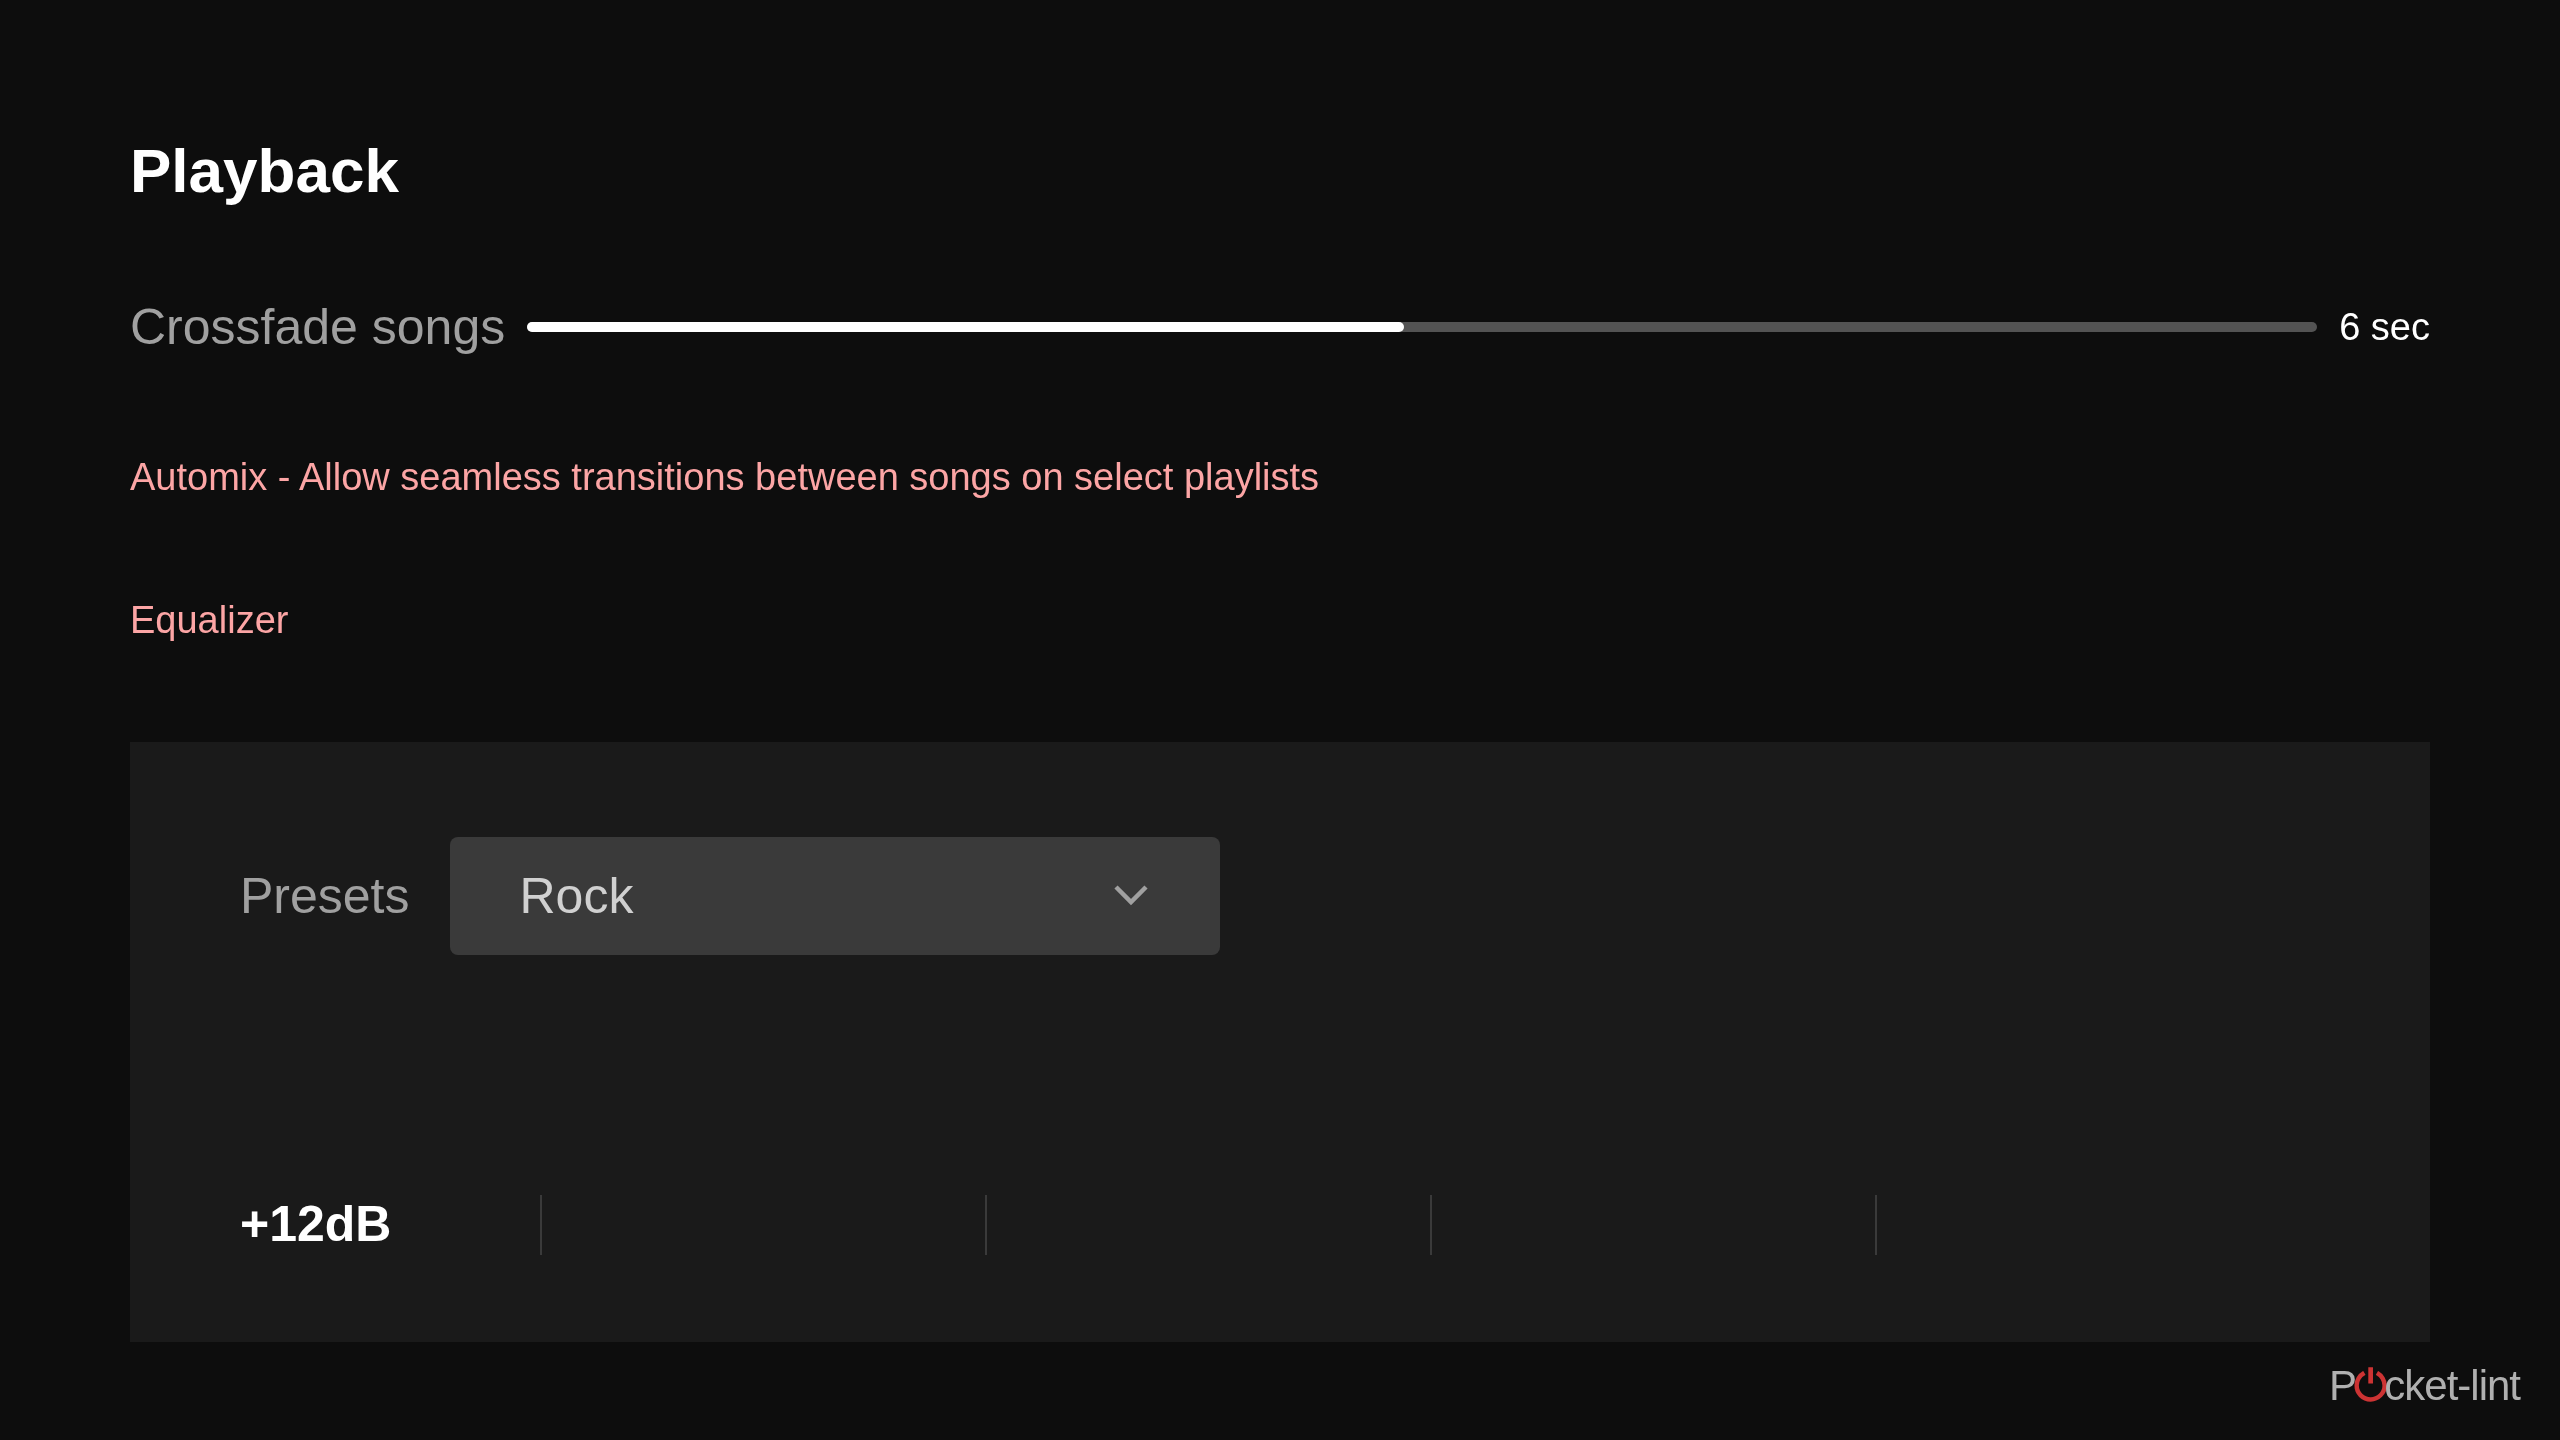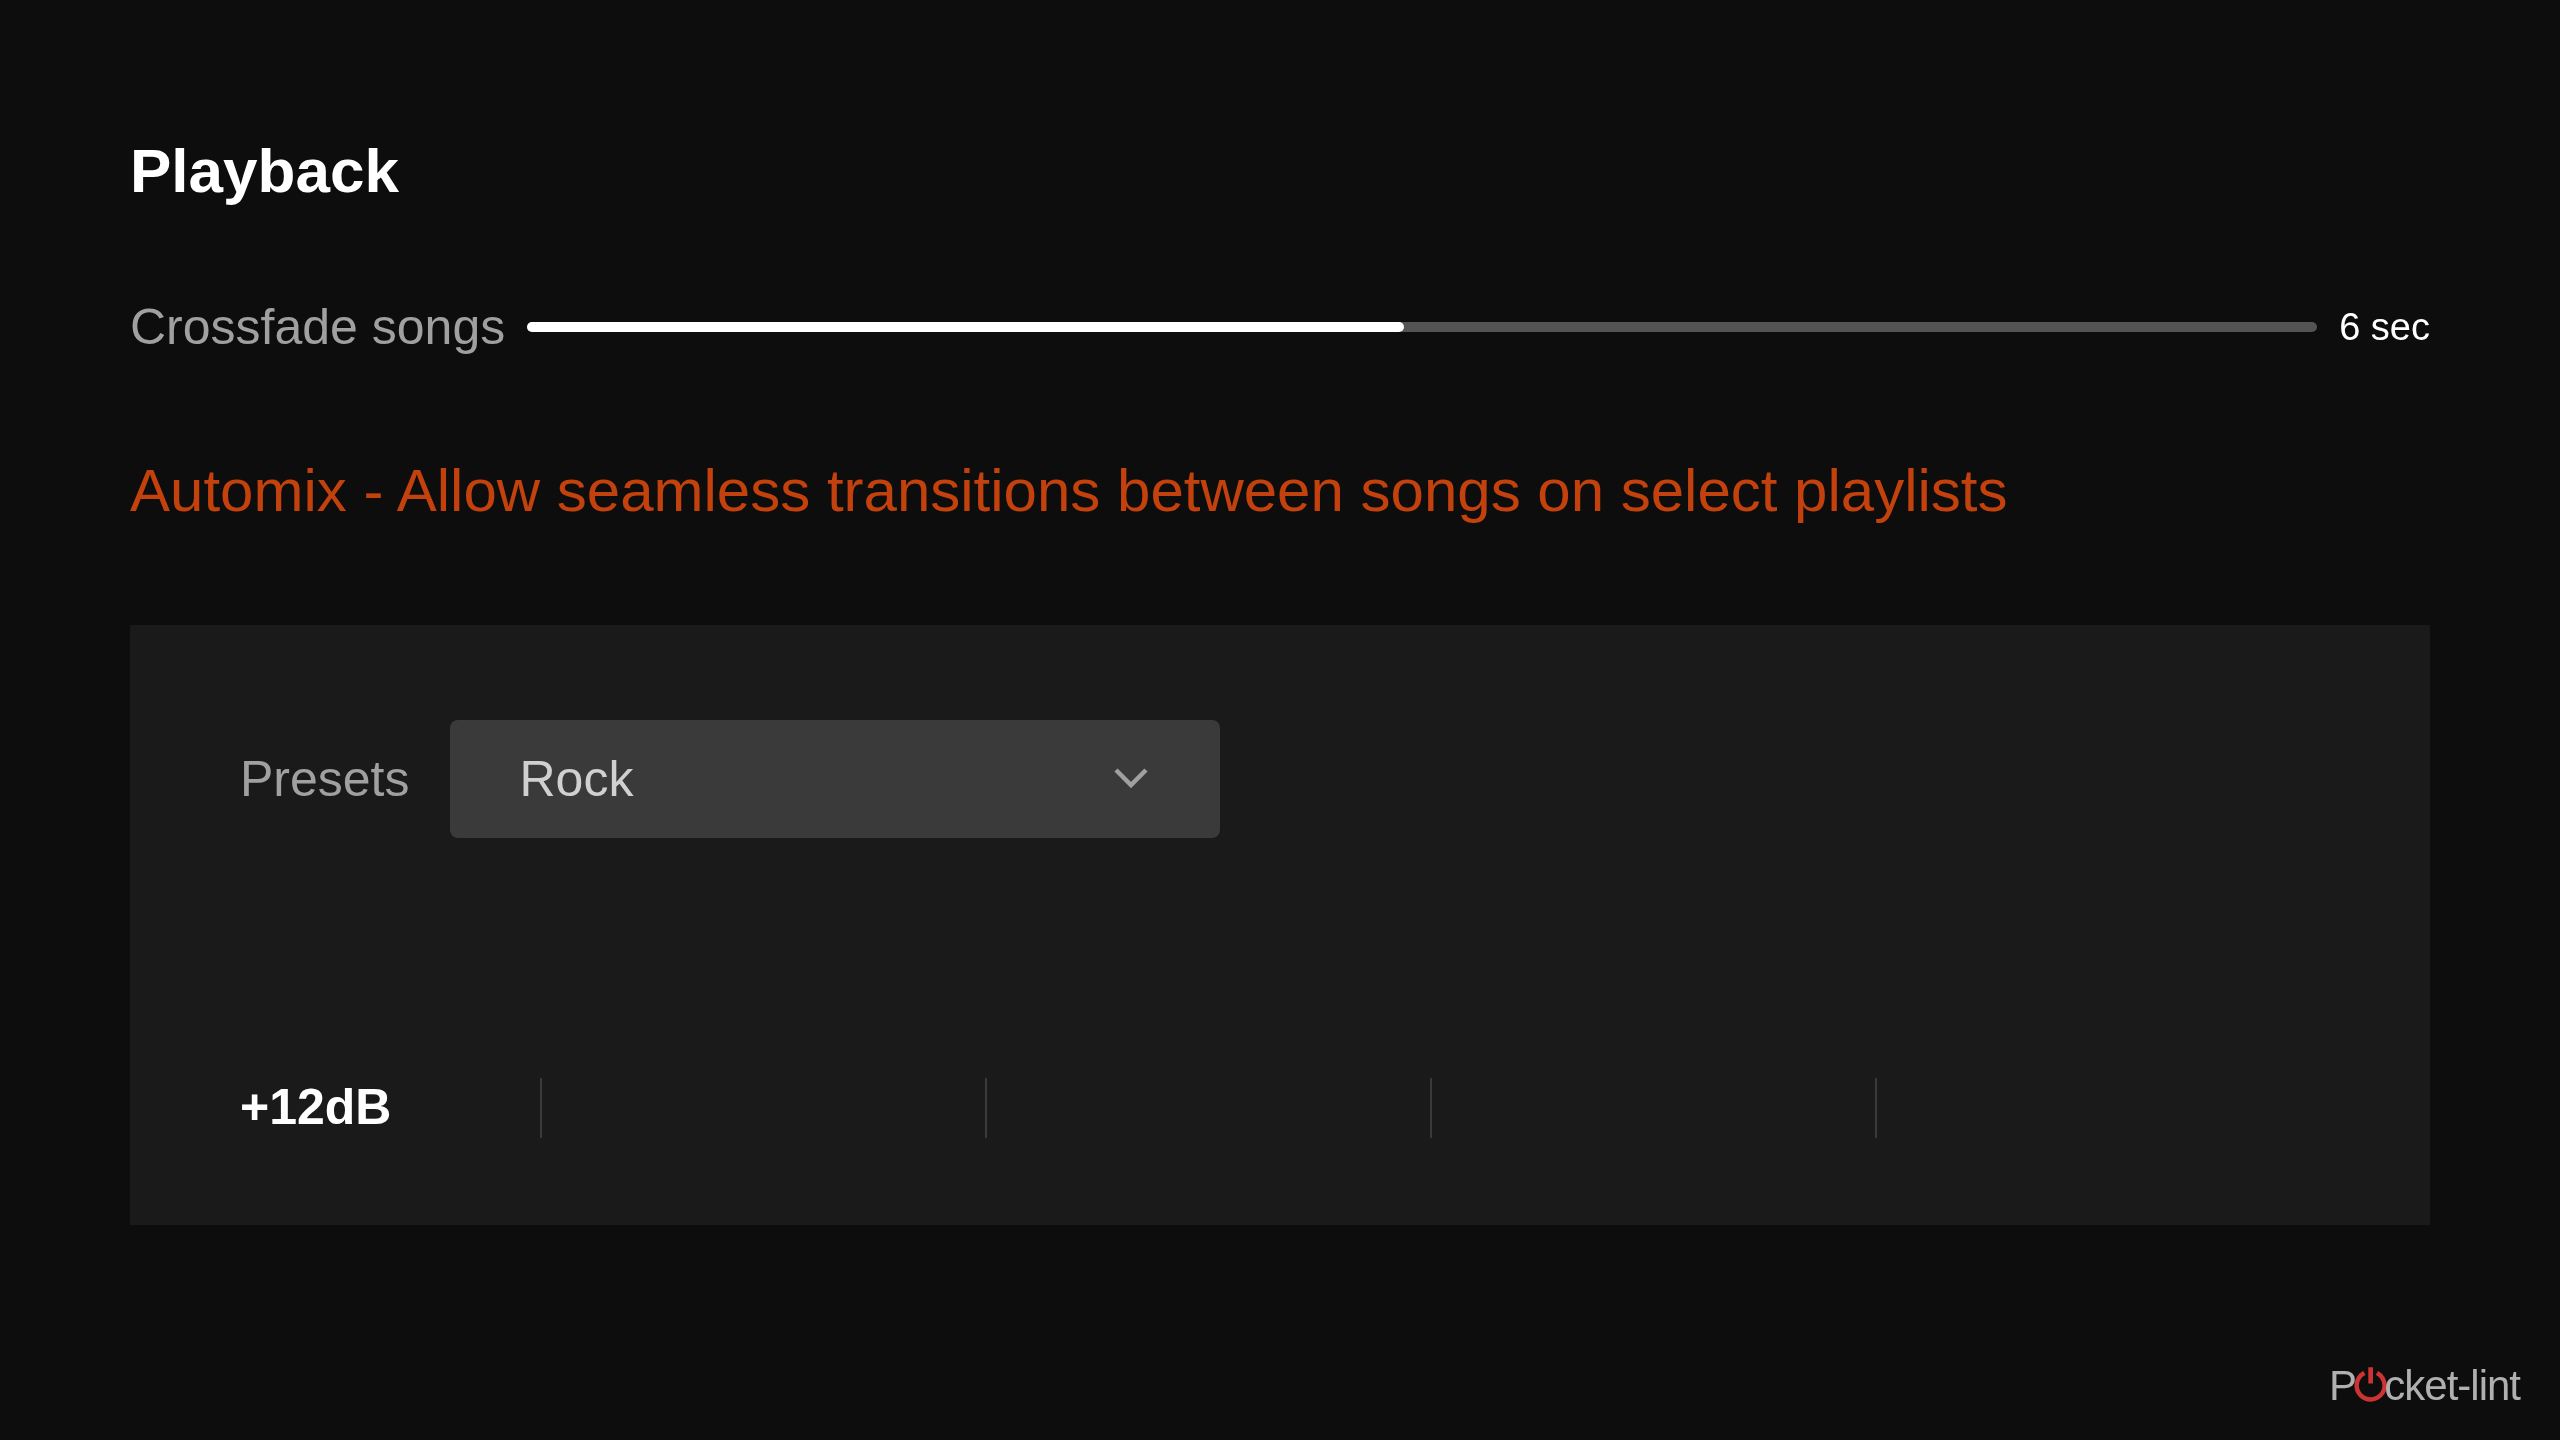--- a/index.html
+++ b/index.html
@@ -52,22 +52,22 @@
       background: #ffffff;
       border-radius: 5px;
     }
     .crossfade-value {
       color: #ffffff;
       font-size: 38px;
       flex-shrink: 0;
       white-space: nowrap;
     }
     .setting-row {
-      color: #c2410c;
-      font-size: 60px;
+      color: #fca5a5;
+      font-size: 38px;
       margin-bottom: 100px;
     }
     .equalizer-panel {
       background: #1a1a1a;
       padding: 95px 110px 0 110px;
       margin-top: 40px;
       min-height: 600px;
     }
     .presets-row {
       display: flex;
@@ -149,20 +149,21 @@
     <span class="crossfade-label">Crossfade songs</span>
     <div class="slider-track">
       <div class="slider-fill"></div>
     </div>
     <span class="crossfade-value">6 sec</span>
   </div>
 
   <div class="setting-row">Automix - Allow seamless transitions between songs on select playlists</div>
 
 
+  <div class="setting-row">Equalizer</div>
 
   <div class="equalizer-panel">
     <div class="presets-row">
       <span class="presets-label">Presets</span>
       <div class="presets-dropdown">
         <span class="presets-value">Rock</span>
         <span class="chevron">
           <svg viewBox="0 0 24 16" fill="none" stroke="#a0a0a0" stroke-width="3">
             <path d="M2 2 L12 12 L22 2"></path>
           </svg>

